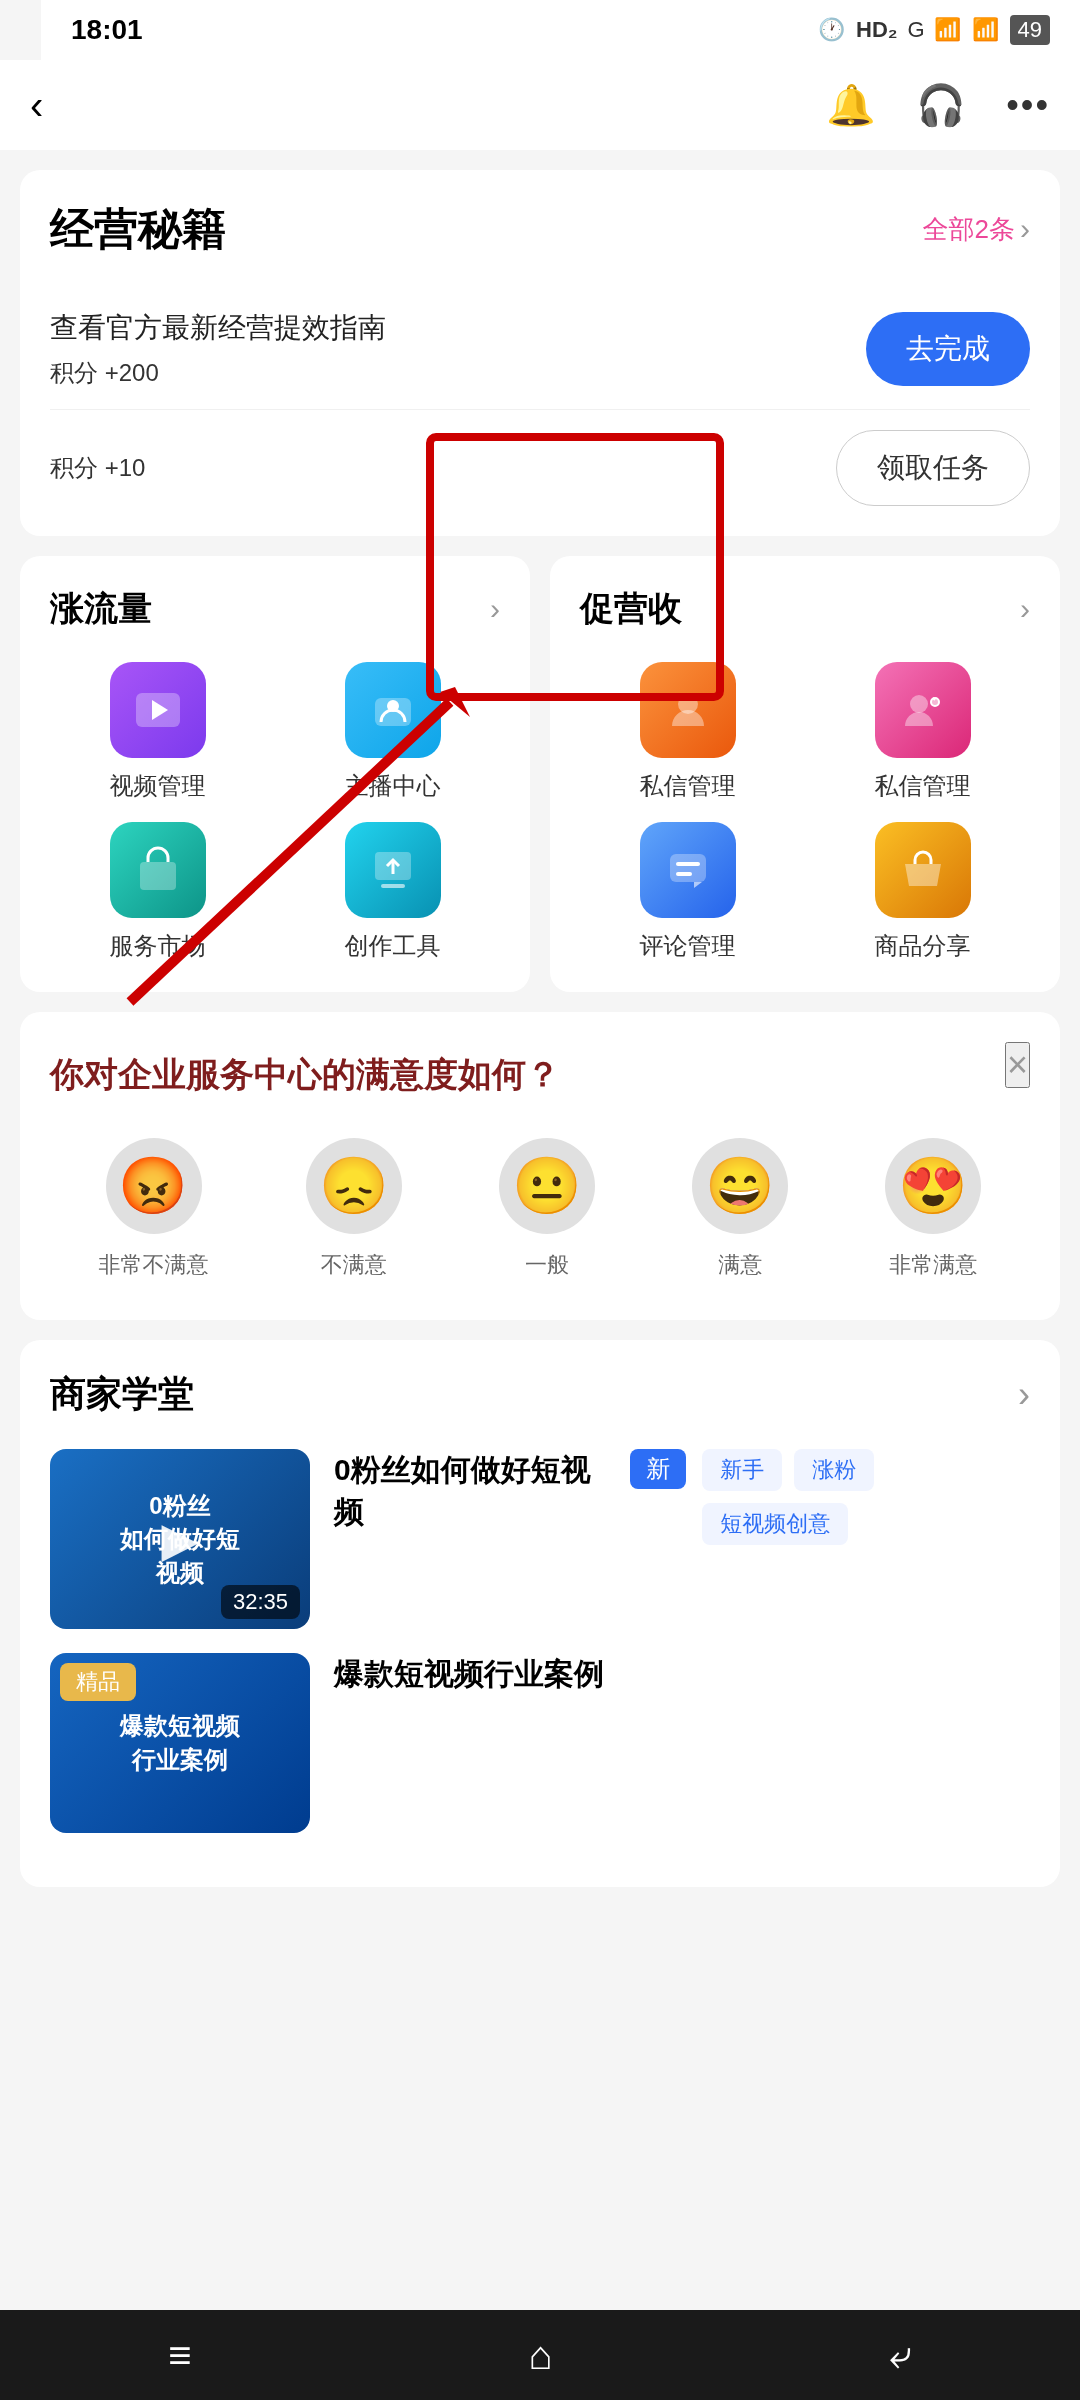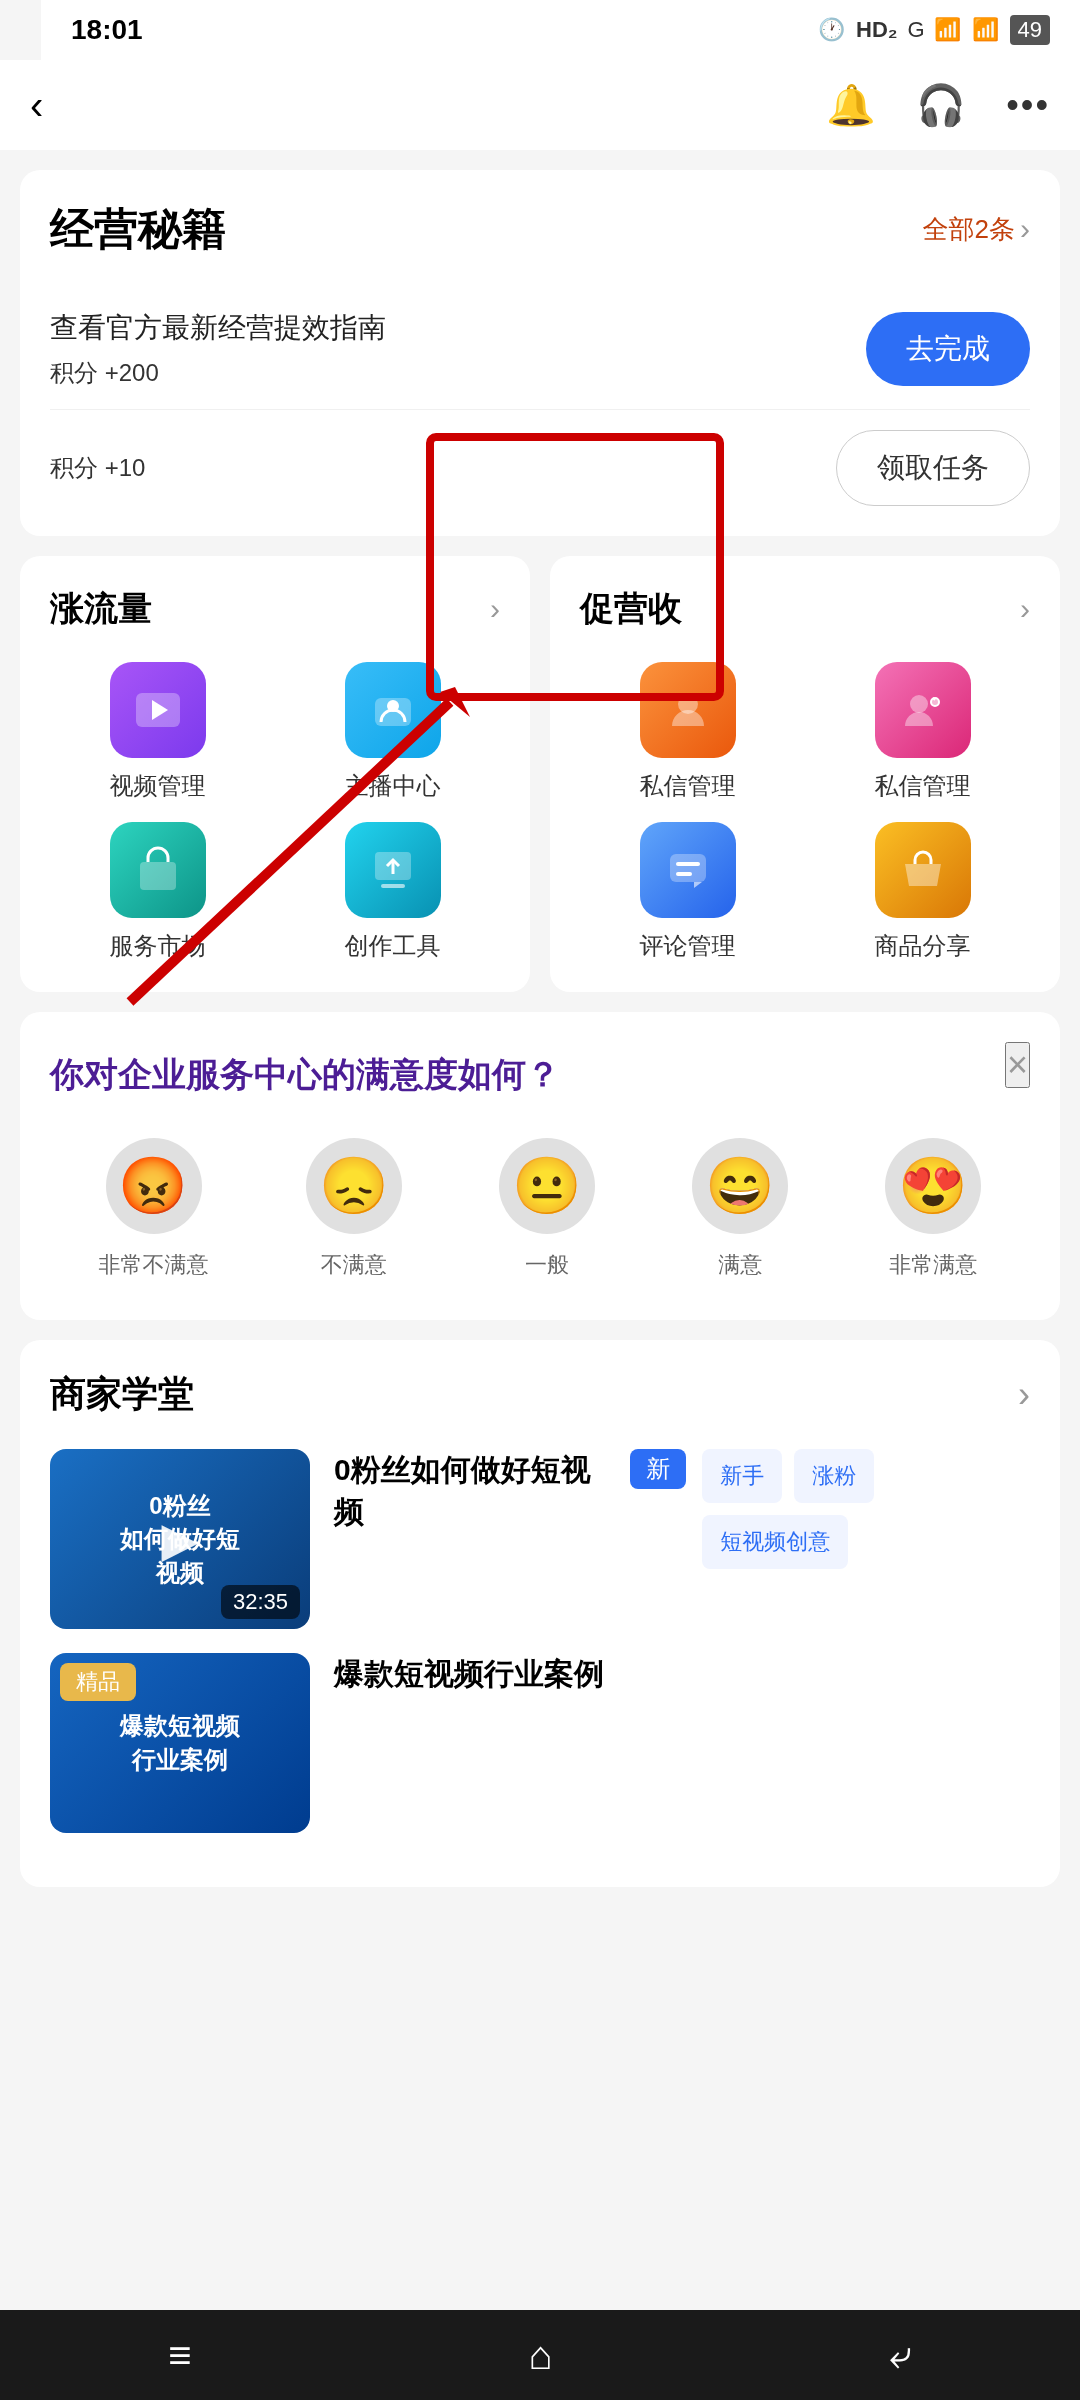--- a/index.html
+++ b/index.html
@@ -87,21 +87,21 @@
       align-items: center;
       margin-bottom: 30px;
     }
     .card-title {
       font-size: 44px;
       font-weight: 700;
       color: #000;
     }
     .card-more {
       font-size: 26px;
-      color: #c2410c;
+      color: #ec4899;
       display: flex;
       align-items: flex-start;
       gap: 5px;
       cursor: pointer;
     }
     .task-item {
       display: flex;
       justify-content: space-between;
       align-items: center;
       padding: 20px 0;
@@ -206,21 +206,21 @@
     .survey-card {
       background: #fff;
       border-radius: 20px;
       padding: 40px 30px;
       margin-bottom: 20px;
       position: relative;
     }
     .survey-title {
       font-size: 34px;
       font-weight: 600;
-      color: #4c1d95;
+      color: #7f1d1d;
       margin-bottom: 40px;
     }
     .close-btn {
       position: absolute;
       right: 30px;
       top: 30px;
       font-size: 36px;
       color: #999;
       cursor: pointer;
     }
@@ -340,21 +340,21 @@
     }
     .video-tags {
       display: flex;
       gap: 12px;
       flex-wrap: wrap;
     }
     .tag {
       background: #f0f4ff;
       color: #2d6ef5;
       font-size: 22px;
-      padding: 12px 18px;
+      padding: 6px 18px;
       border-radius: 8px;
     }
 
     .video-thumb-2 {
       background: linear-gradient(135deg, #1565c0, #003c8f);
     }
     .badge-premium {
       background: #e8b84b;
       color: #fff;
       font-size: 22px;

